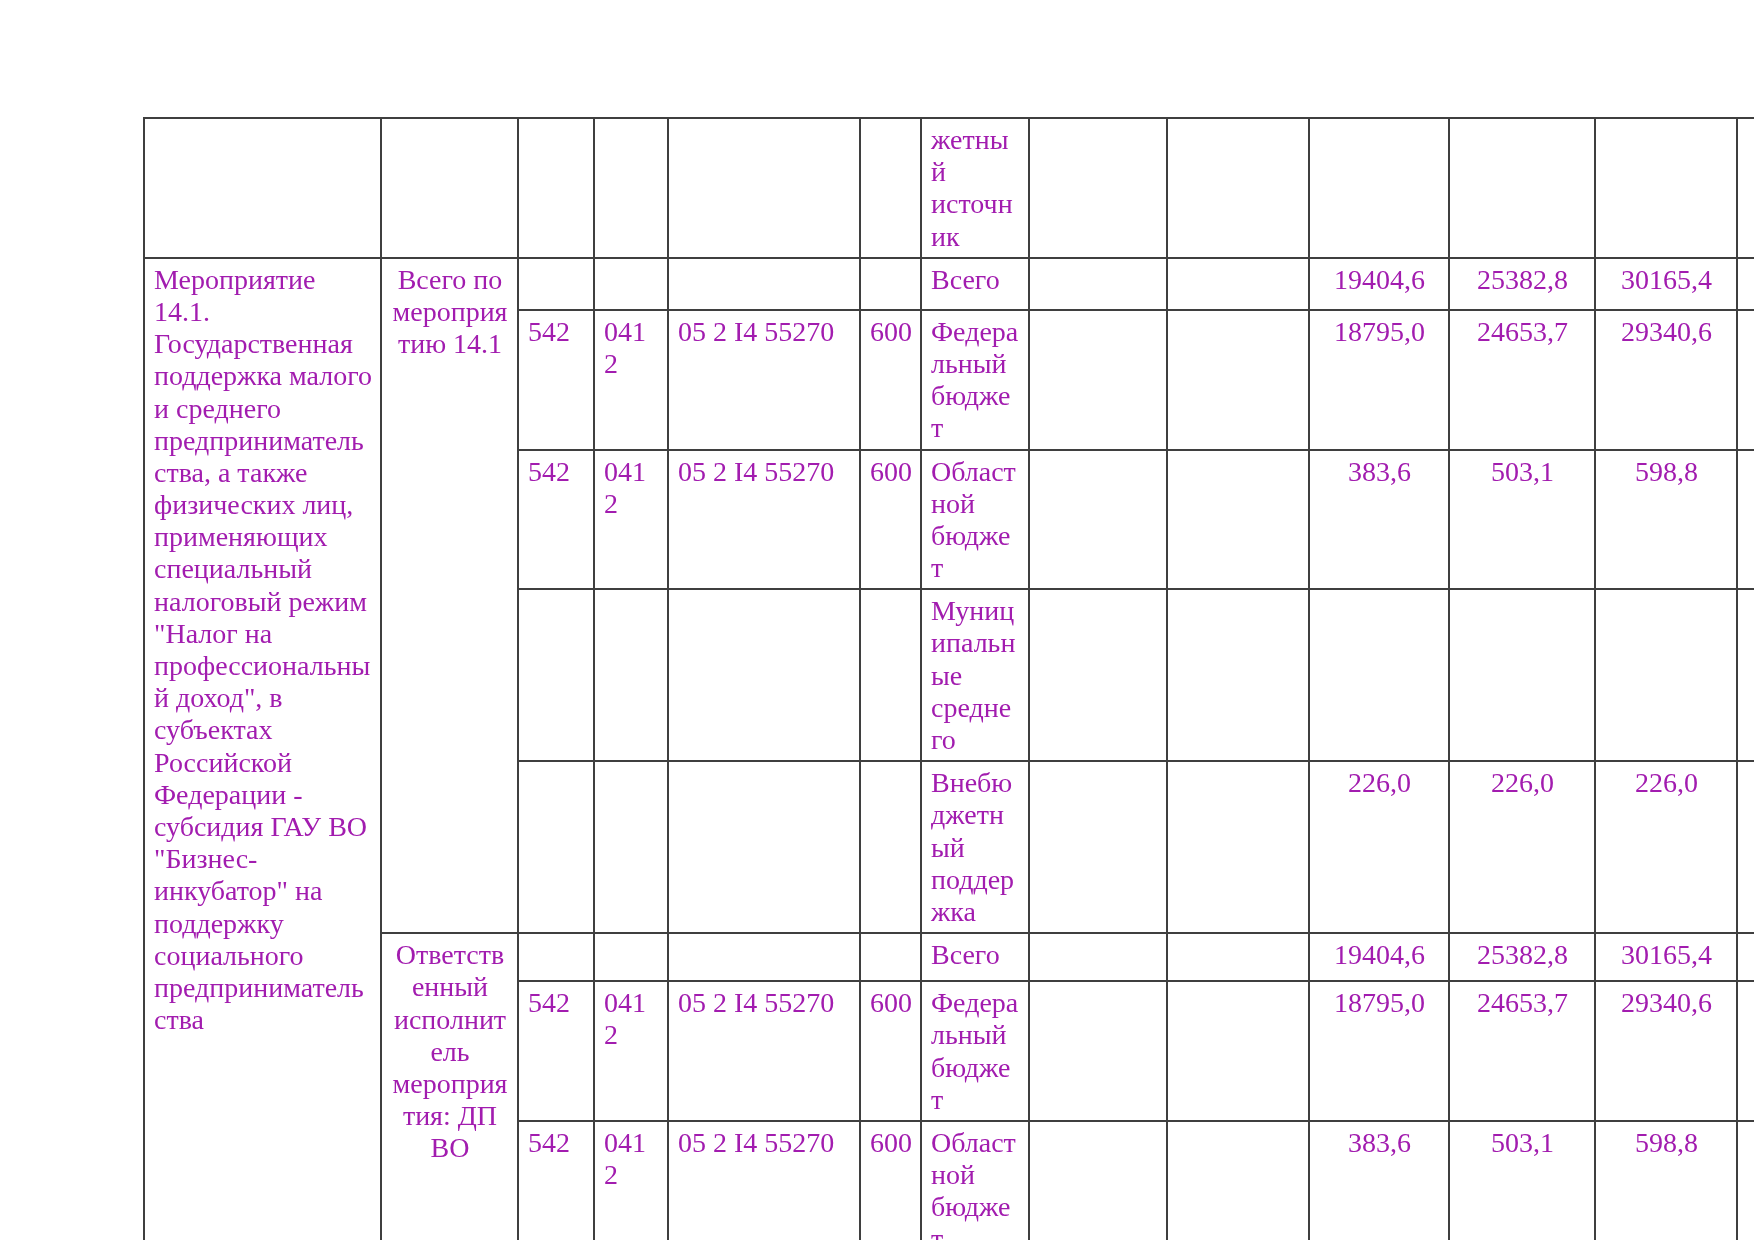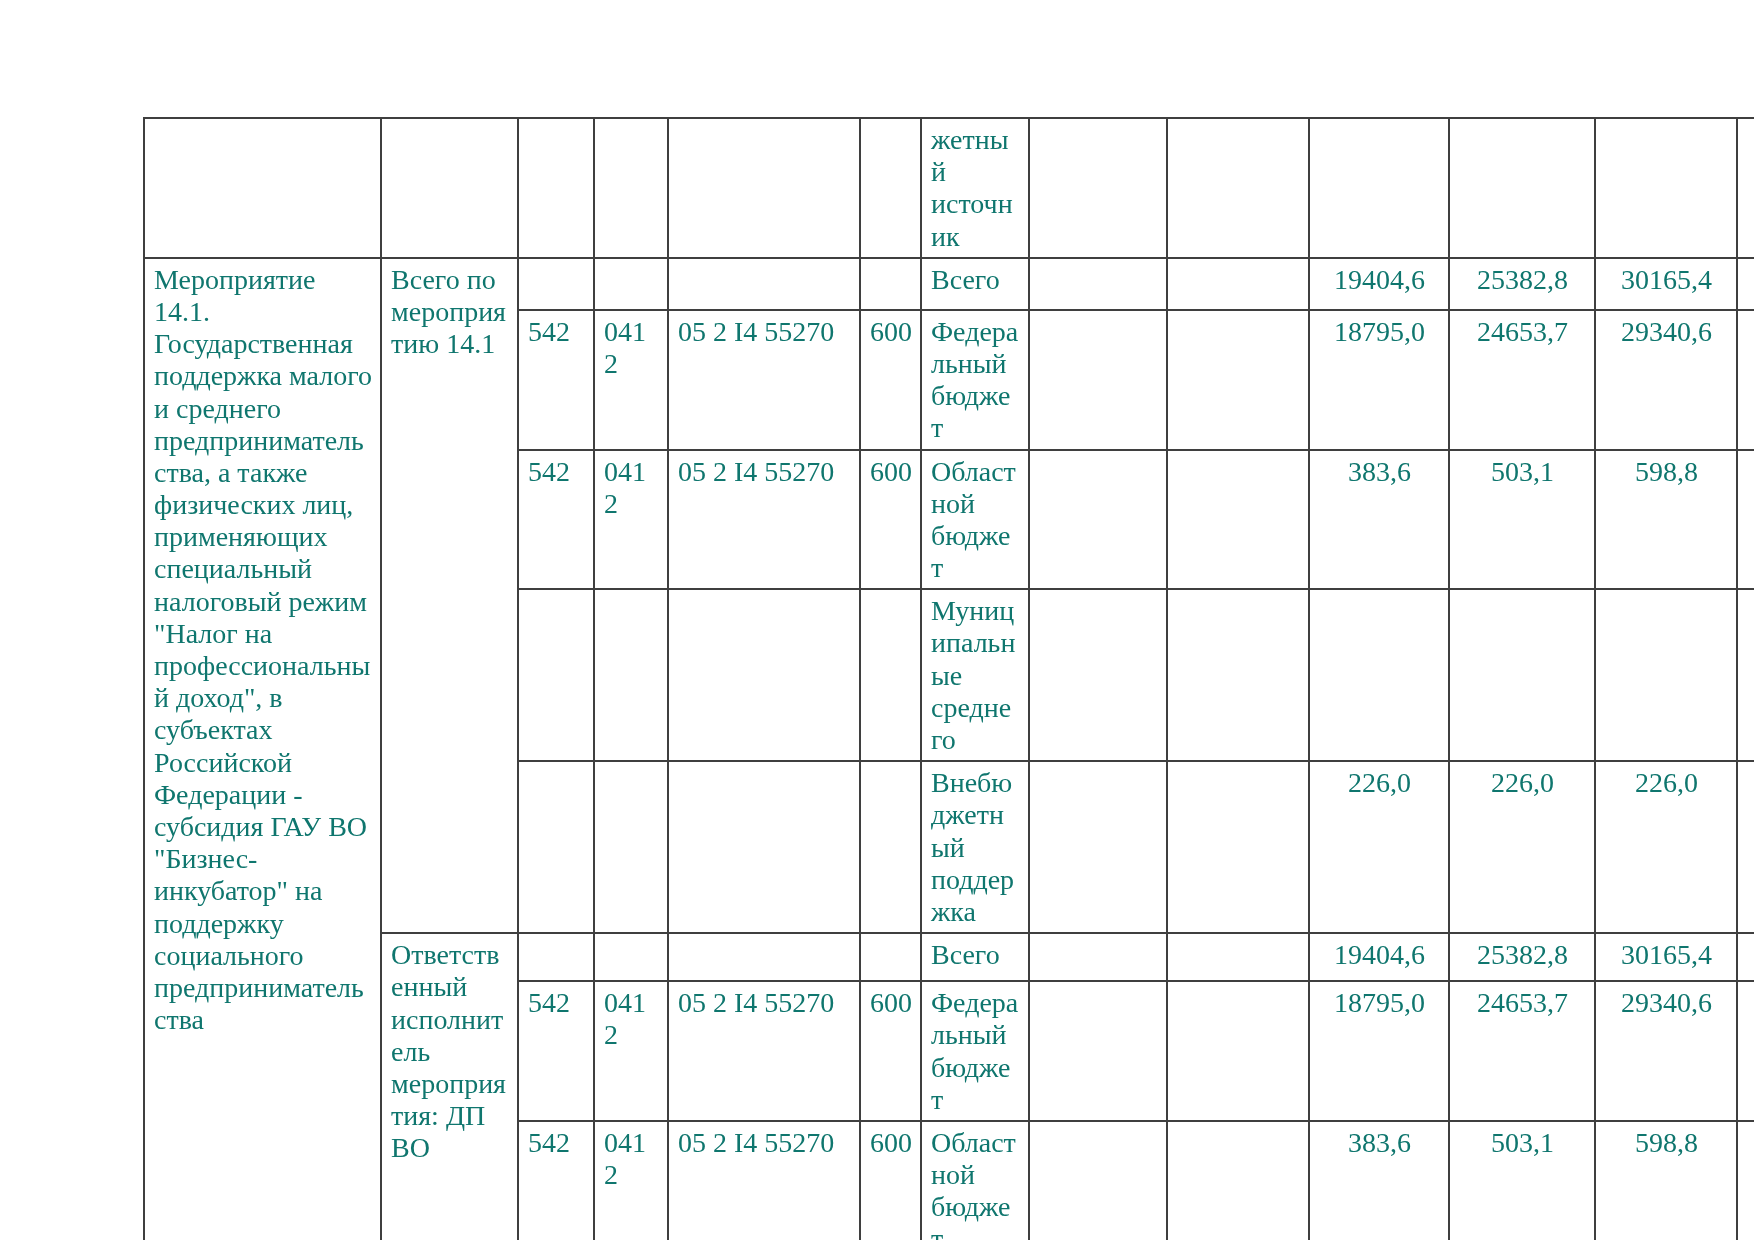--- a/index.html
+++ b/index.html
@@ -7,42 +7,42 @@
     padding: 0;
     background: #ffffff;
   }
   .page {
     position: relative;
     width: 1754px;
     height: 1240px;
     background: #ffffff;
     overflow: hidden;
     font-family: "Liberation Serif", "DejaVu Serif", serif;
-    color: #0f766e;
+    color: #a21caf;
   }
   table.budget {
     position: absolute;
     left: 143px;
     top: 117px;
     border-collapse: collapse;
     table-layout: fixed;
     width: 1713px;
     font-size: 28px;
     line-height: 1.15;
   }
   table.budget td {
     border: 2px solid #3f3f3f;
     vertical-align: top;
     padding: 5px 8px 4px 9px;
     overflow: hidden;
     overflow-wrap: break-word;
     word-wrap: break-word;
   }
   td.desc  { text-align: left; }
-  td.exec  { text-align: left; }
+  td.exec  { text-align: center; }
   td.code  { text-align: left; padding-left: 2px; padding-right: 2px; }
   td.src   { text-align: left; padding-left: 10px; padding-right: 7px; }
   td.gap   { }
   td.num   { text-align: center; padding-left: 4px; padding-right: 4px; border-radius: 14px; }
   td.cut   { }
   tr.r0 { height: 108px; }
   tr.r1 { height: 52px;  }
   tr.r2 { height: 106px; }
   tr.r3 { height: 111px; }
   tr.r4 { height: 129px; }

